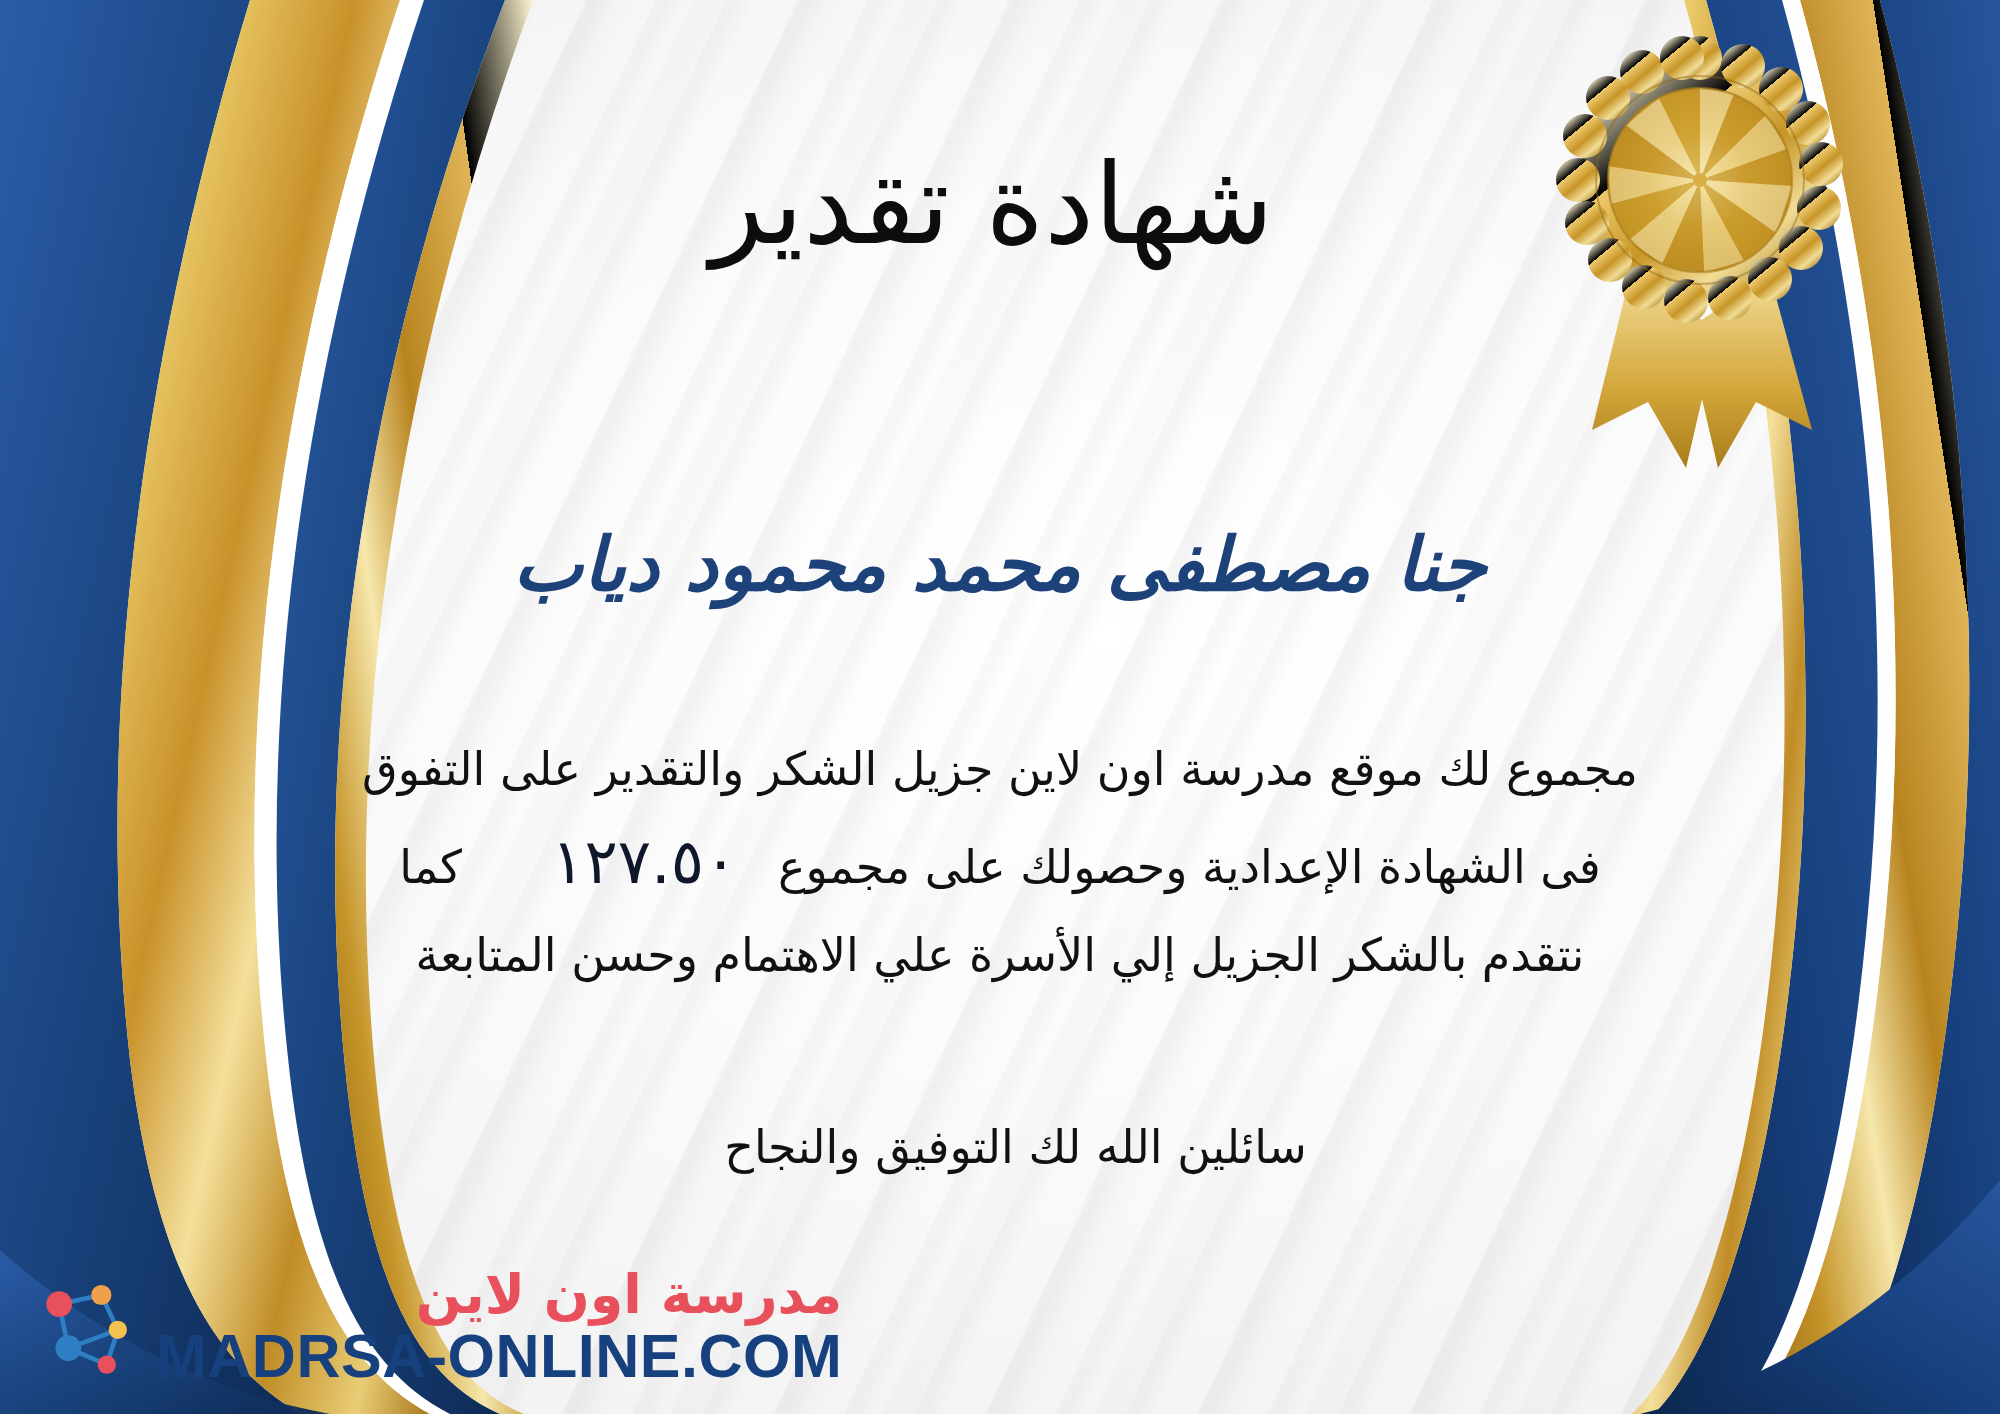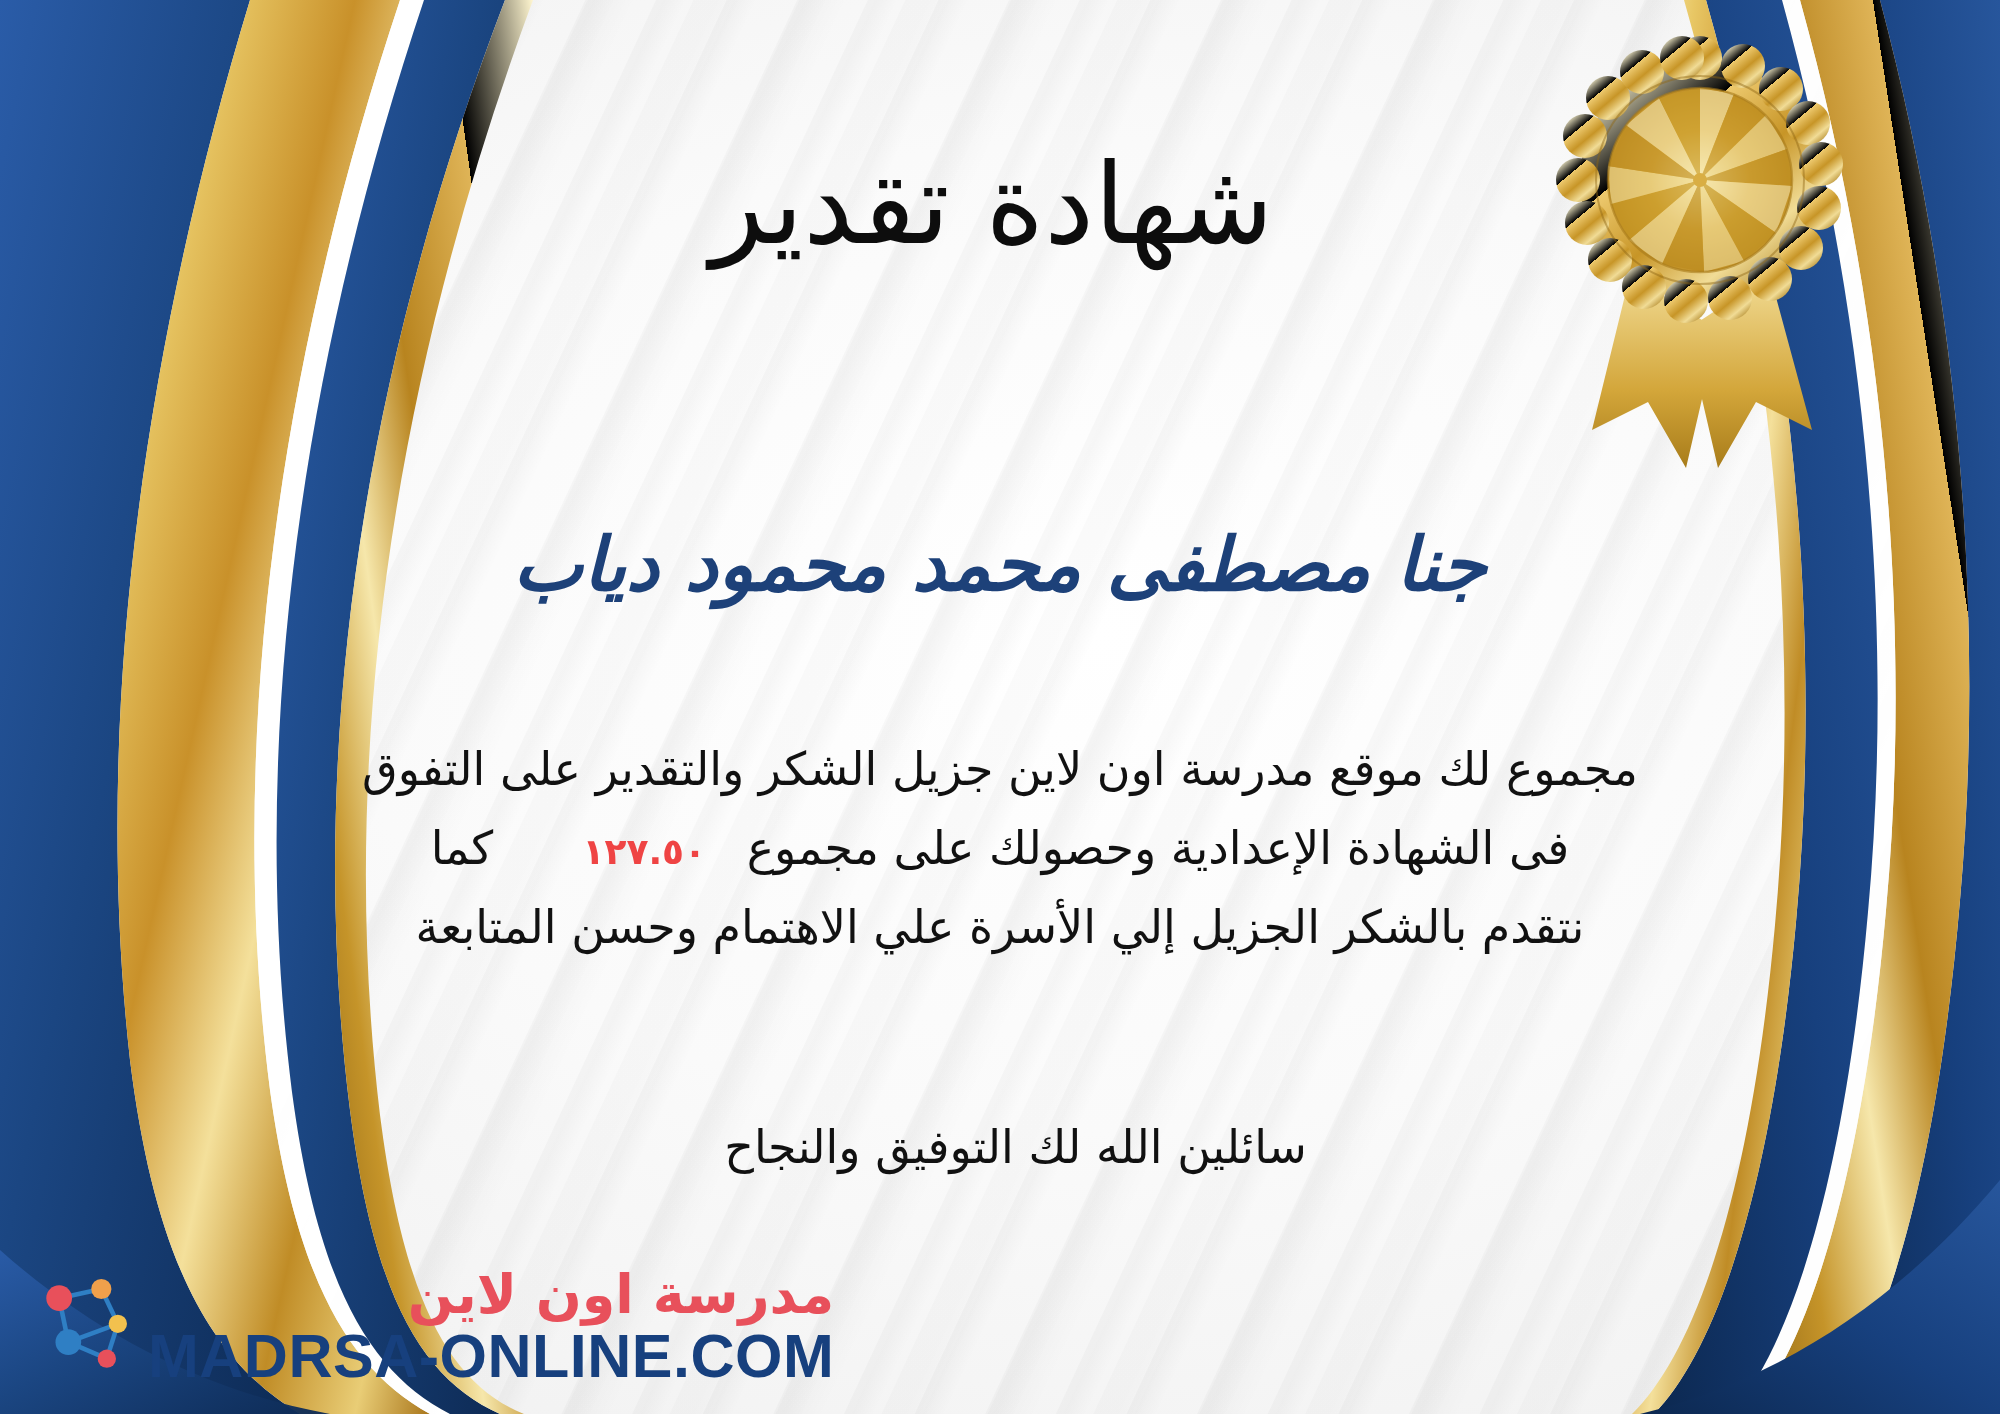--- a/index.html
+++ b/index.html
@@ -76,45 +76,45 @@
     position:absolute;
     top:730px;
     left:60px;right:60px;
     color:#111111;
     font-size:46px;
     line-height:1.72;
     font-weight:400;
   }
   .body-line{white-space:nowrap;}
   .score{
-    color:#ef4444;
-    font-weight:700;
-    font-size:36px;
+    color:#0f172a;
+    font-weight:400;
+    font-size:62px;
     padding:0 26px;
     letter-spacing:1px;
   }
   .gap-s{display:inline-block;width:34px;}
 
   .closing-line{
     position:absolute;
     top:1120px;left:0;right:0;
     font-size:46px;
     color:#111111;
     white-space:nowrap;
     padding-left:31px;
   }
 
   
   .brand{
     position:absolute;
     left:28px;bottom:26px;
     display:flex;
-    align-items:flex-start;
+    align-items:center;
     direction:rtl;
-    gap:10px;
+    gap:18px;
   }
   .brand-text{display:flex;flex-direction:column;align-items:flex-start;}
   .brand-ar{
     font-size:54px;
     font-weight:700;
     color:#e8505b;
     line-height:1.05;
     white-space:nowrap;
     direction:rtl;
   }

